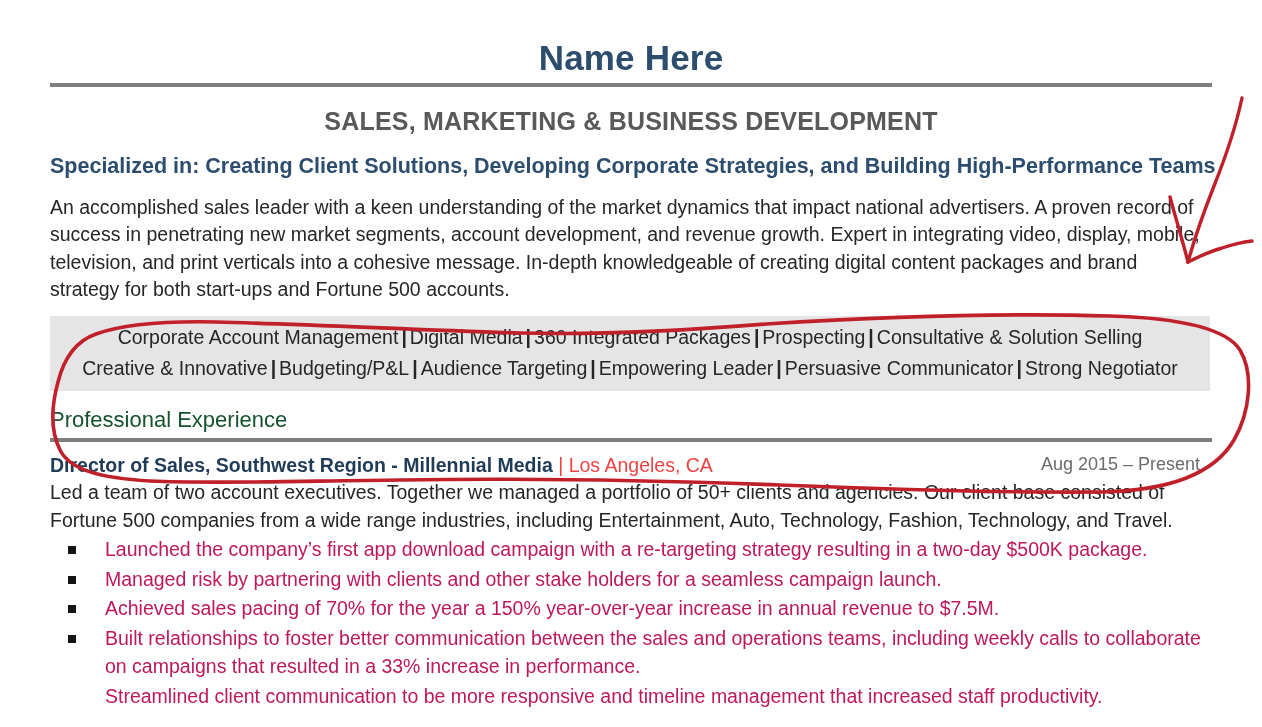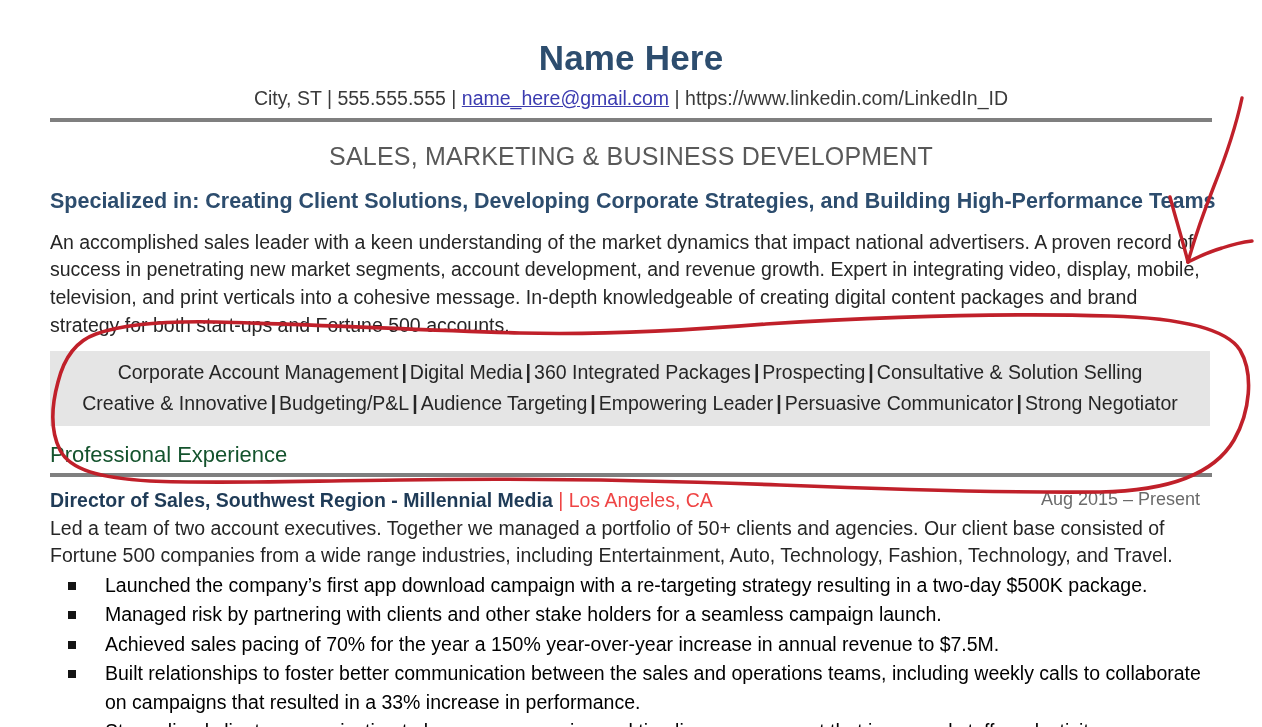--- a/index.html
+++ b/index.html
@@ -53,21 +53,21 @@
   }
   .rule {
     height: 4px;
     background: #7f7f7f;
     margin-top: 8px;
   }
   .headline {
     text-align: center;
     color: #595959;
     font-size: 25px;
-    font-weight: 400;
+    font-weight: 700;
     letter-spacing: 0.2px;
     line-height: 1;
     padding-top: 22px;
   }
   .subheadline {
     text-align: center;
     color: #2d4d6e;
     font-size: 21.5px;
     font-weight: 700;
     line-height: 1;
@@ -148,21 +148,21 @@
     padding-top: 2px;
   }
 
   ul.bullets {
     list-style: none;
     margin: 0;
     padding: 0;
   }
   ul.bullets li {
     position: relative;
-    color: #000000;
+    color: #be185d;
     font-size: 19.5px;
     line-height: 28.5px;
     padding-left: 55px;
     margin-top: 1px;
   }
   ul.bullets li .sq {
     position: absolute;
     left: 18px;
     top: 11px;
     width: 8px;
@@ -182,29 +182,20 @@
 </style>
 </head>
 <body>
 
 <div id="page">
 
   <div id="resume">
 
     <div class="name">Name Here</div>
 
-    <div class="contact">
-      <span>City, ST</span>
-      <span class="sep">|</span>
-      <span>555.555.555</span>
-      <span class="sep">|</span>
-      <a class="email" href="#">name_here@gmail.com</a>
-      <span class="sep">|</span>
-      <span>https://www.linkedin.com/LinkedIn_ID</span>
-    </div>
 
     <div class="rule"></div>
 
     <div class="headline">SALES, MARKETING &amp; BUSINESS DEVELOPMENT</div>
     <div class="subheadline">Specialized in: Creating Client Solutions, Developing Corporate Strategies, and Building High-Performance Teams</div>
 
     <div class="summary">An accomplished sales leader with a keen understanding of the market dynamics that impact national advertisers. A proven record of success in penetrating new market segments, account development, and revenue growth. Expert in integrating video, display, mobile, television, and print verticals into a cohesive message. In-depth knowledgeable of creating digital content packages and brand strategy for both start-ups and Fortune 500 accounts.</div>
 
     <div class="skills">
       <div class="skills-row"><span>Corporate Account Management</span><span class="pipe">|</span><span>Digital Media</span><span class="pipe">|</span><span>360 Integrated Packages</span><span class="pipe">|</span><span>Prospecting</span><span class="pipe">|</span><span>Consultative &amp; Solution Selling</span></div>

